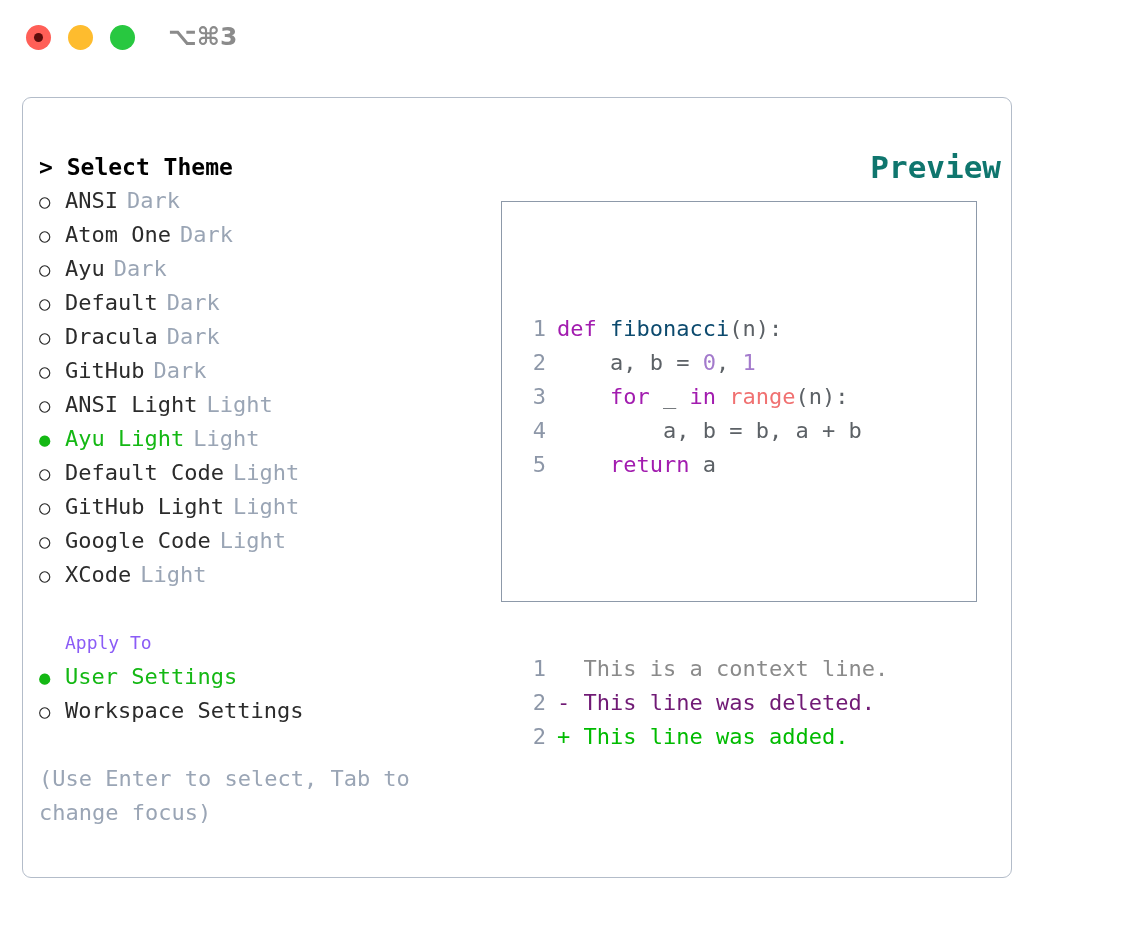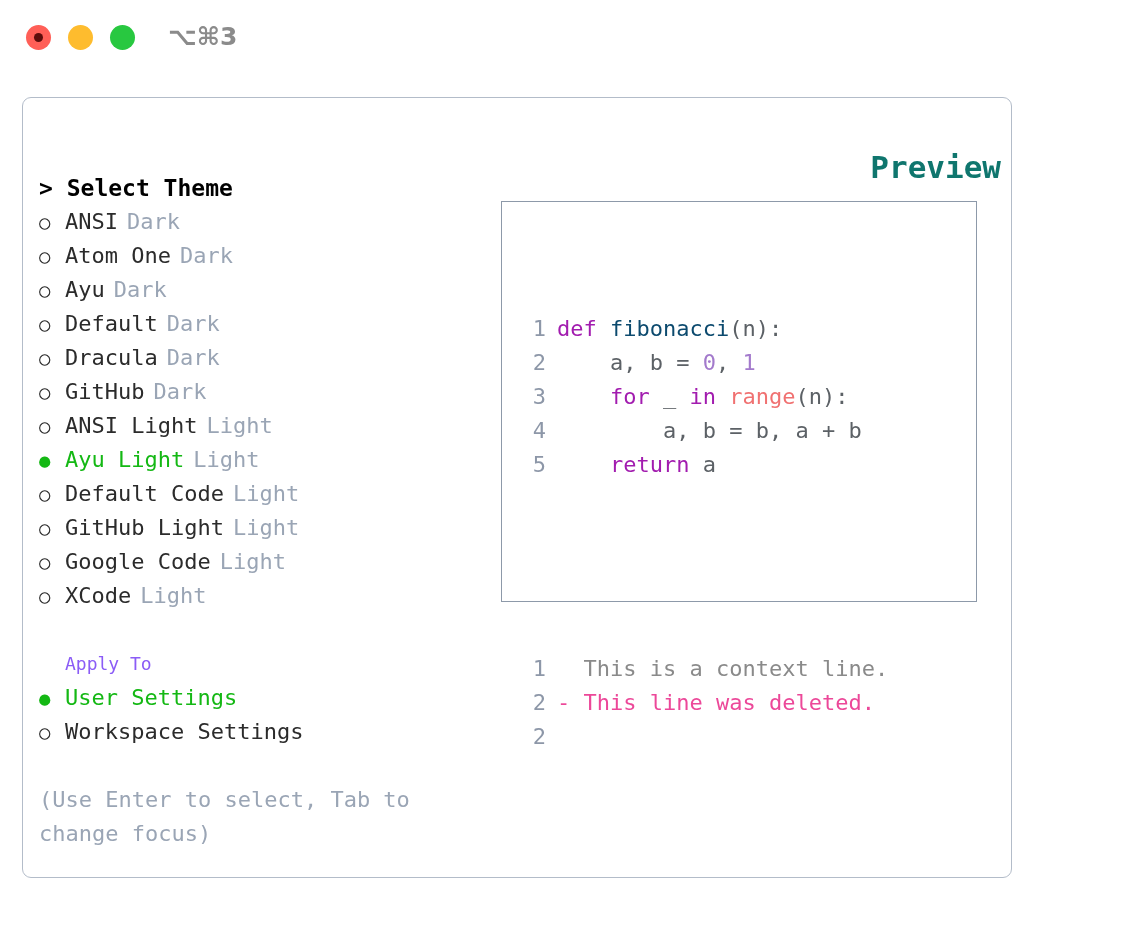--- a/index.html
+++ b/index.html
@@ -81,21 +81,20 @@
     left: 0; top: 0;
     width: 100%;
     height: 100%;
   }
   
   .left-col {
     position: absolute;
     left: 16px;
     top: 52px;
     width: 450px;
-    margin-top: 21px;
   }
   .section-header {
     font-size: 23px;
     font-weight: 700;
     color: #000000;
     line-height: 34px;
     white-space: pre;
   }
   .opt-row {
     display: flex;
@@ -185,21 +184,21 @@
     color: #8d97a8;
     padding-right: 11px;
   }
   .blank-line { height: 34px; }
   .tok-kw { color: #a21caf; }
   .tok-fn { color: #0c4a6e; }
   .tok-num { color: #a37acc; }
   .tok-builtin { color: #f07171; }
   .tok-plain { color: #5c6166; }
   .diff-ctx { color: #8a8a8a; text-align: center; }
-  .diff-del { color: #ec4899; }
+  .diff-del { color: #701a75; }
   .diff-add { color: #00bb00; }
 </style>
 </head>
 <body>
 
 <div class="window">
 
   <div class="titlebar">
     <div class="dots">
       <span class="dot red">
@@ -239,21 +238,21 @@
         <div class="spacer-sm"></div>
         <div class="hint">(Use Enter to select, Tab to change focus)</div>
       </div>
 
       <div class="right-col">
         <div class="preview-title">Preview</div>
         <div class="preview-box">
           <div class="code-area">
             <div id="code-lines"><div class="code-line"><span class="lineno">1</span><span><span class="tok-kw">def</span><span class="tok-plain"> </span><span class="tok-fn">fibonacci</span><span class="tok-plain">(n):</span></span></div><div class="code-line"><span class="lineno">2</span><span><span class="tok-plain">    a, b = </span><span class="tok-num">0</span><span class="tok-plain">, </span><span class="tok-num">1</span></span></div><div class="code-line"><span class="lineno">3</span><span><span class="tok-plain">    </span><span class="tok-kw">for</span><span class="tok-plain"> _ </span><span class="tok-kw">in</span><span class="tok-plain"> </span><span class="tok-builtin">range</span><span class="tok-plain">(n):</span></span></div><div class="code-line"><span class="lineno">4</span><span><span class="tok-plain">        a, b = b, a + b</span></span></div><div class="code-line"><span class="lineno">5</span><span><span class="tok-plain">    </span><span class="tok-kw">return</span><span class="tok-plain"> a</span></span></div></div>
             <div class="blank-line"></div>
-            <div id="diff-lines"><div class="code-line"><span class="lineno">1</span><span class="diff-ctx">  This is a context line.</span></div><div class="code-line"><span class="lineno">2</span><span class="diff-del">- This line was deleted.</span></div><div class="code-line"><span class="lineno">2</span></div></div>
+            <div id="diff-lines"><div class="code-line"><span class="lineno">1</span><span class="diff-ctx">  This is a context line.</span></div><div class="code-line"><span class="lineno">2</span><span class="diff-del">- This line was deleted.</span></div><div class="code-line"><span class="lineno">2</span><span class="diff-add">+ This line was added.</span></div></div>
           </div>
         </div>
       </div>
 
     </div>
   </div>
 
 </div>
 
 </body></html>

